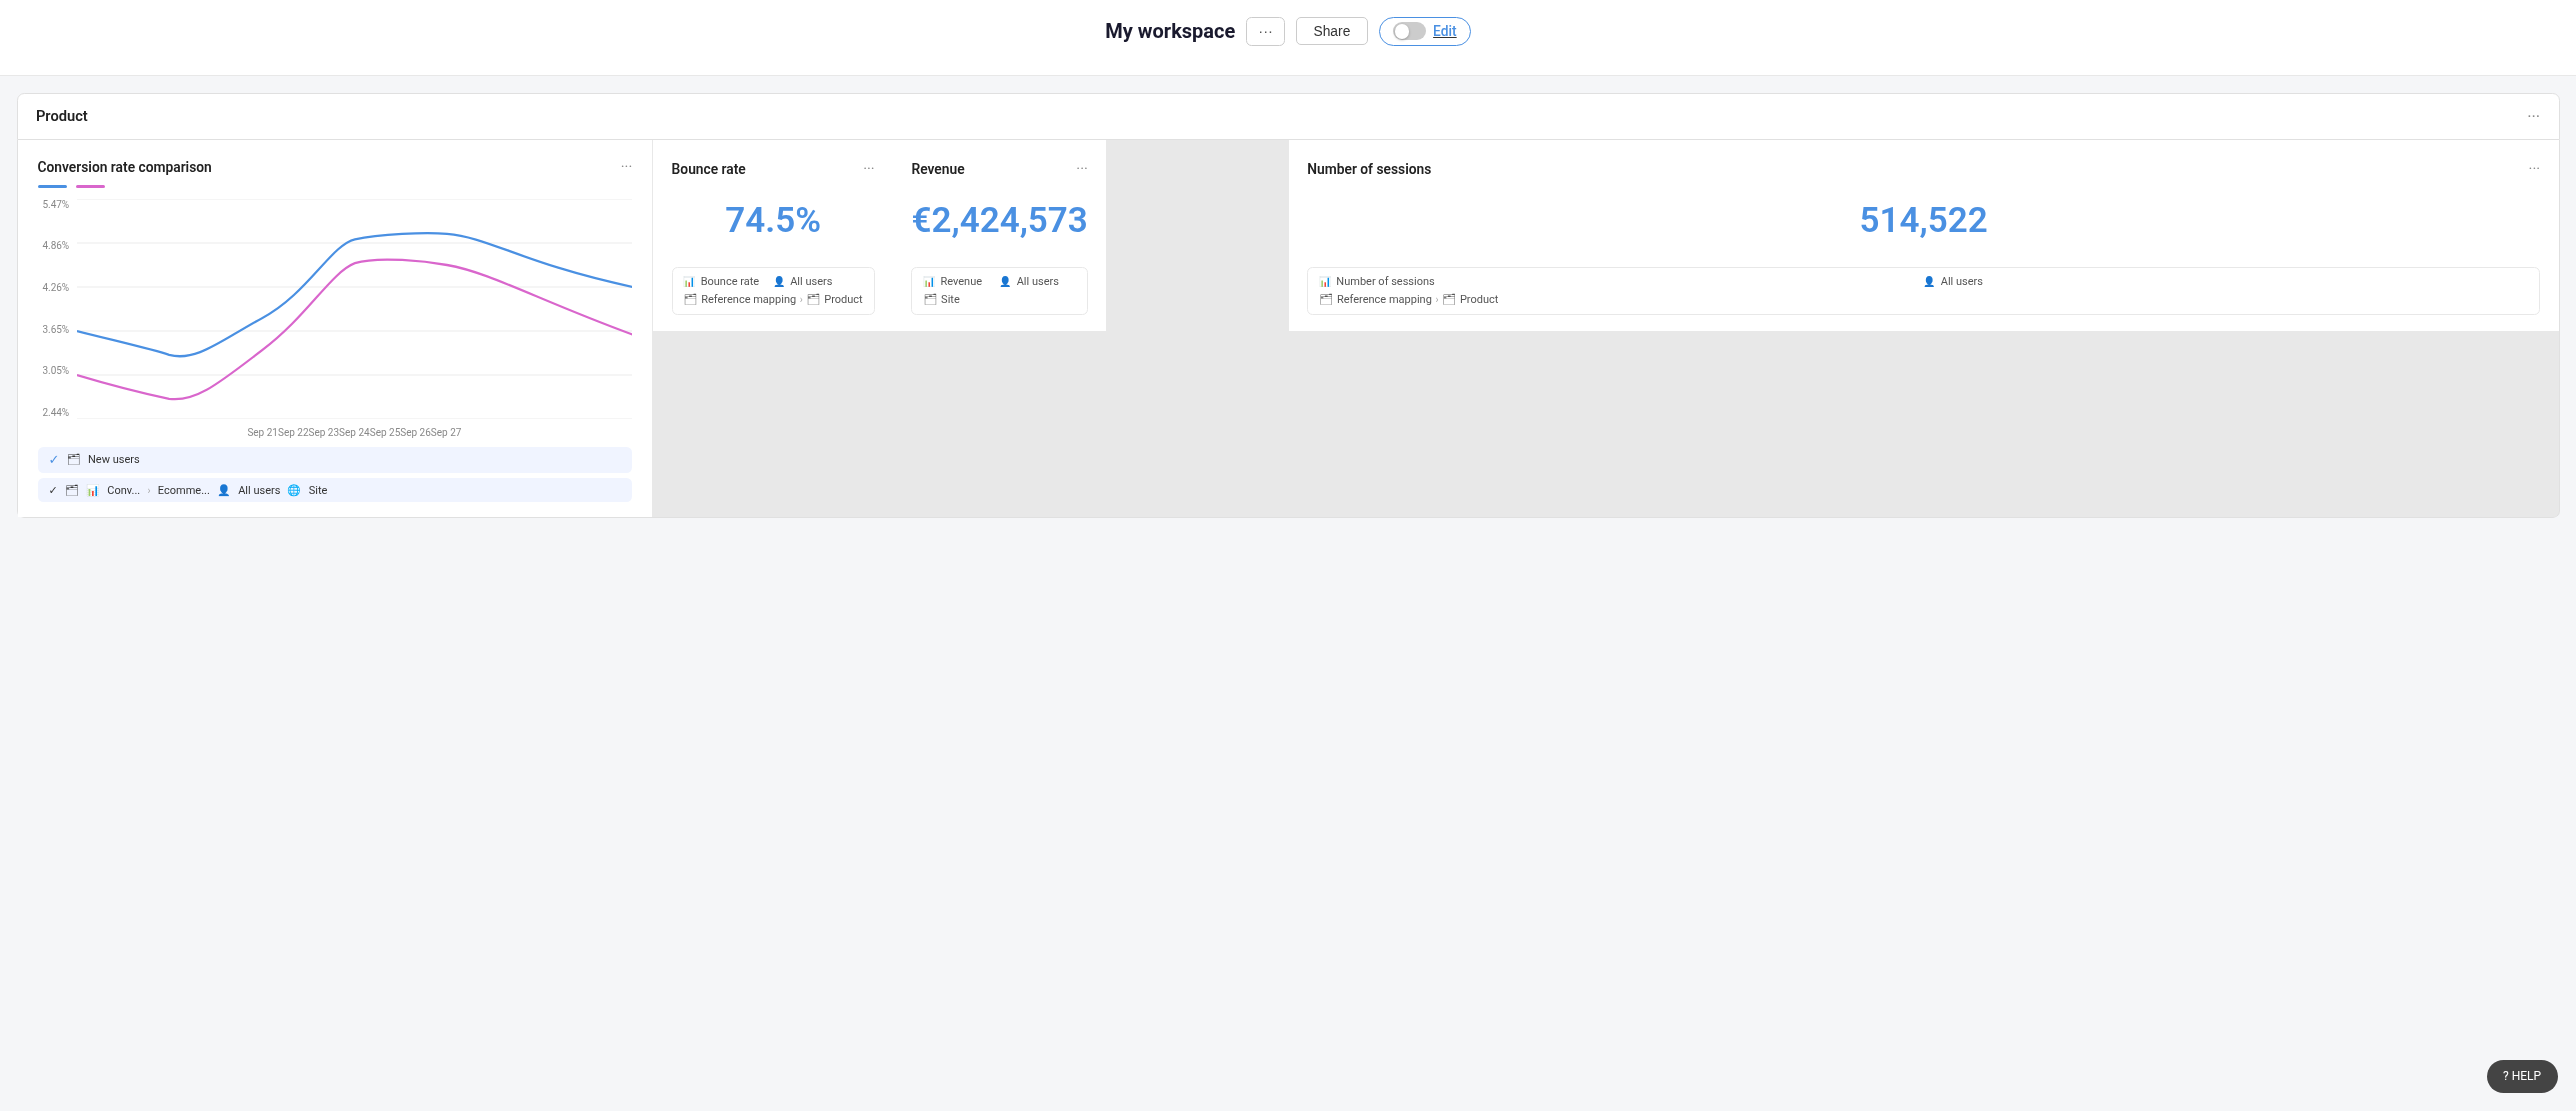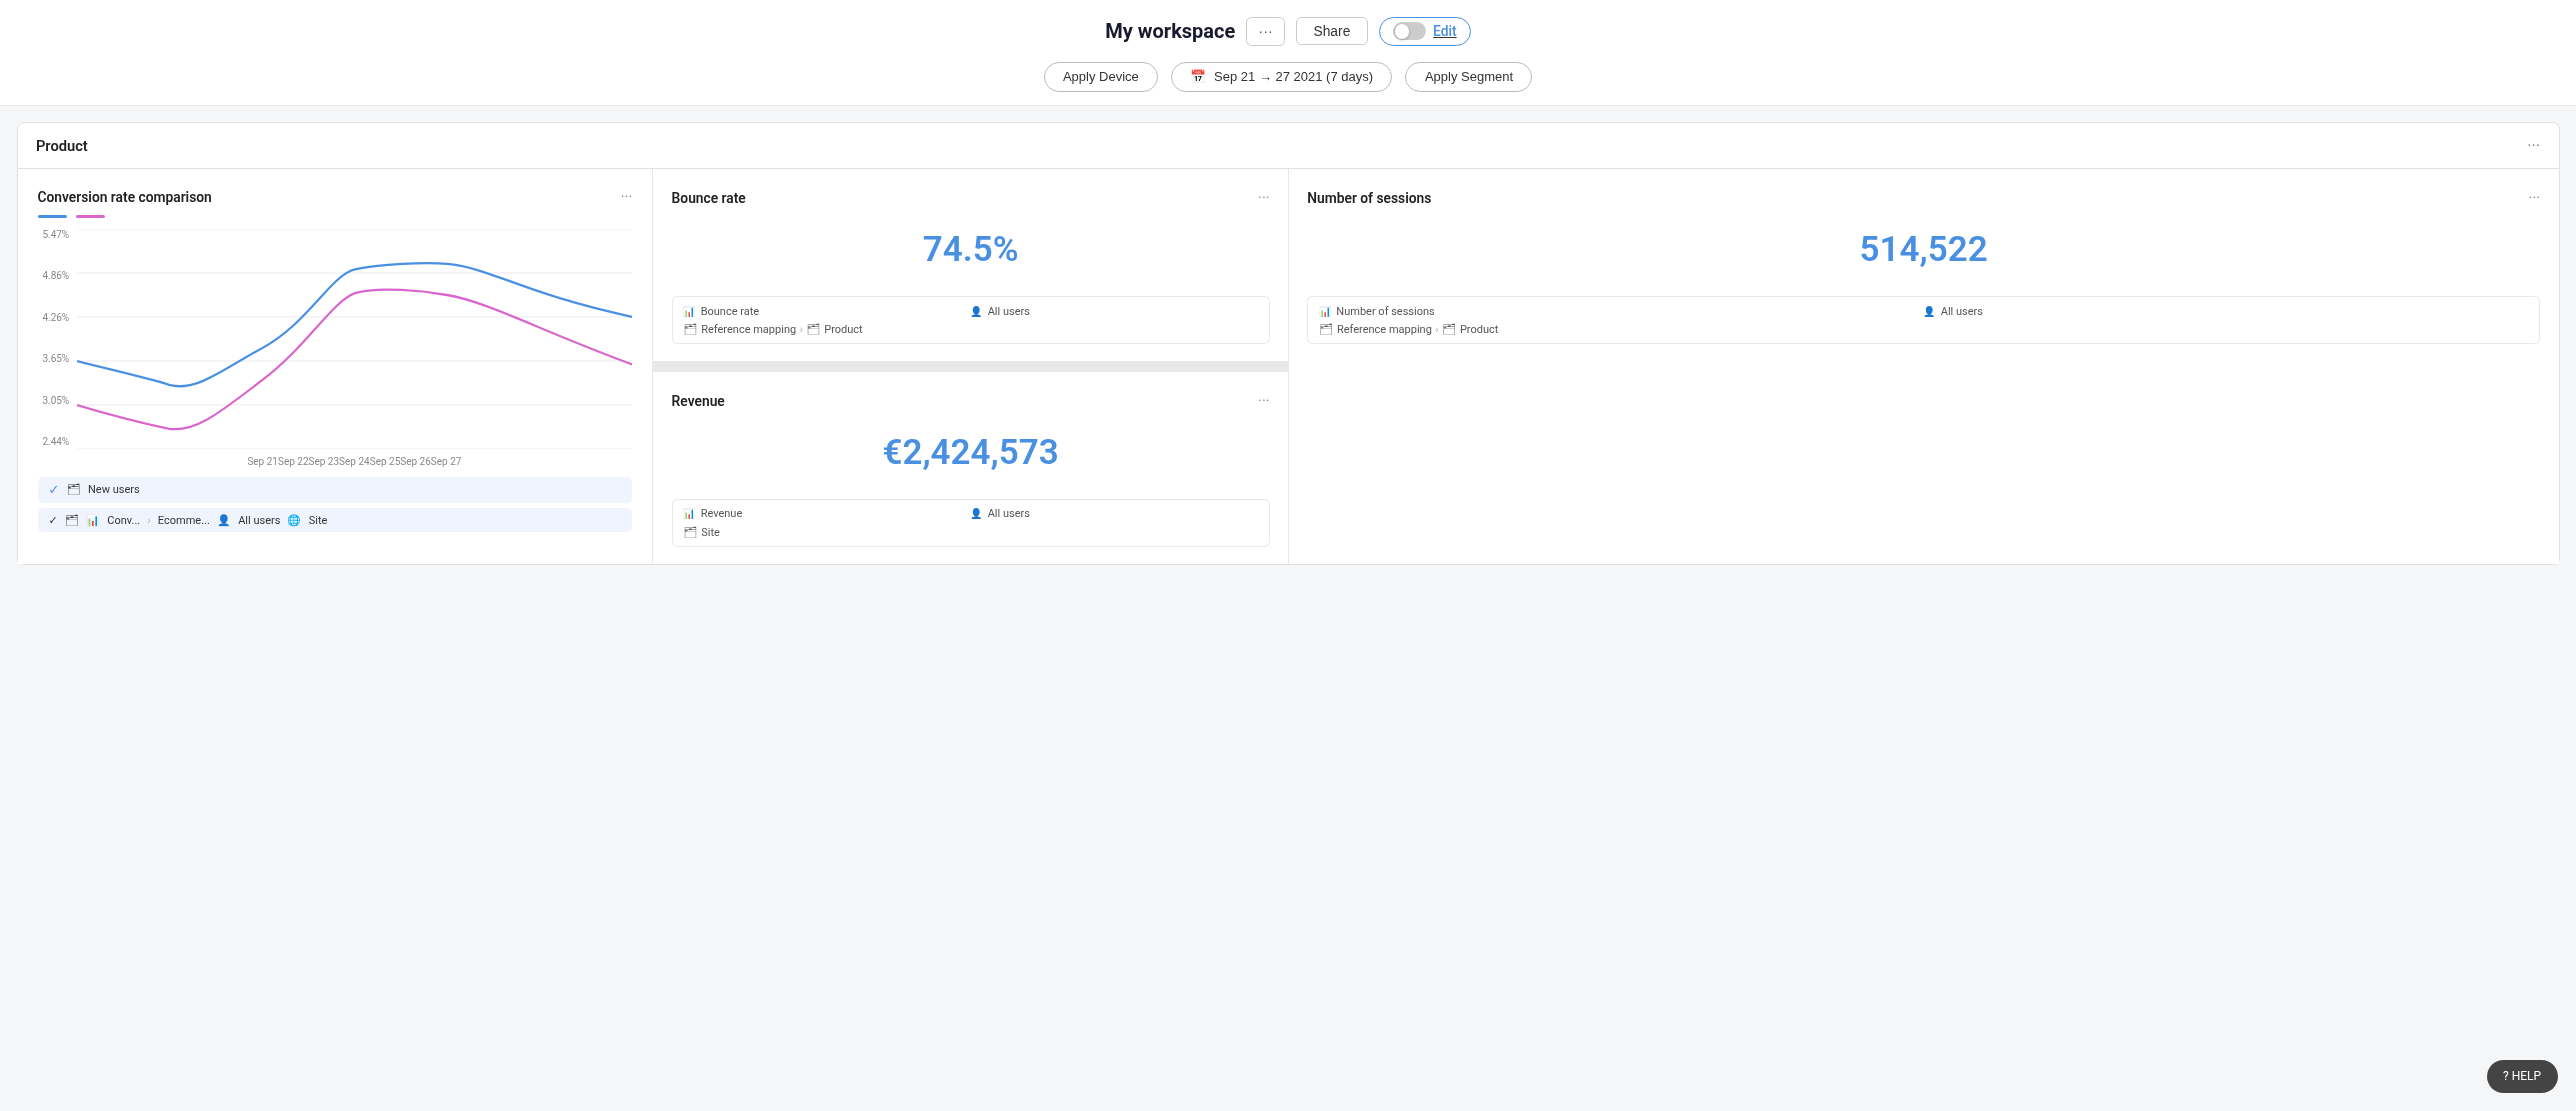--- a/index.html
+++ b/index.html
@@ -137,22 +137,22 @@
       grid-template-columns: 1fr 1fr 2fr;
       gap: 0;
       background: #e8e8e8;
       border: 0.9px solid #e0e0e0;
       border-top: none;
       border-radius: 0 0 7.3px 7.3px;
       gap: 0.9px;
     }
     .left-col {
       display: flex;
-      flex-direction: column;
-      gap: 11px;
+      flex-direction: row;
+      gap: 0;
     }
 
     .card {
       background: #fff;
       padding: 20px 18.4px 16.5px 18.4px;
     }
     .card-header {
       display: flex;
       align-items: center;
       justify-content: space-between;
@@ -325,32 +325,20 @@
 
 <div class="header">
   <div class="header-top">
     <span class="workspace-title">My workspace</span>
     <button class="btn-dots">···</button>
     <button class="btn-share">Share</button>
     <div class="btn-edit-container">
       <div class="toggle-switch"></div>
       <span class="btn-edit-label">Edit</span>
     </div>
-  </div>
-  <div class="filter-bar">
-    <button class="filter-pill">
-      <span>Apply Device</span>
-    </button>
-    <button class="filter-pill">
-      <span class="cal-icon">📅</span>
-      <span>Sep 21 → 27 2021 (7 days)</span>
-    </button>
-    <button class="filter-pill">
-      <span>Apply Segment</span>
-    </button>
   </div>
 </div>
 
 <div class="section">
   <div class="section-header">
     <span class="section-title">Product</span>
     <span class="section-dots">···</span>
   </div>
 
   <div class="cards-grid">

